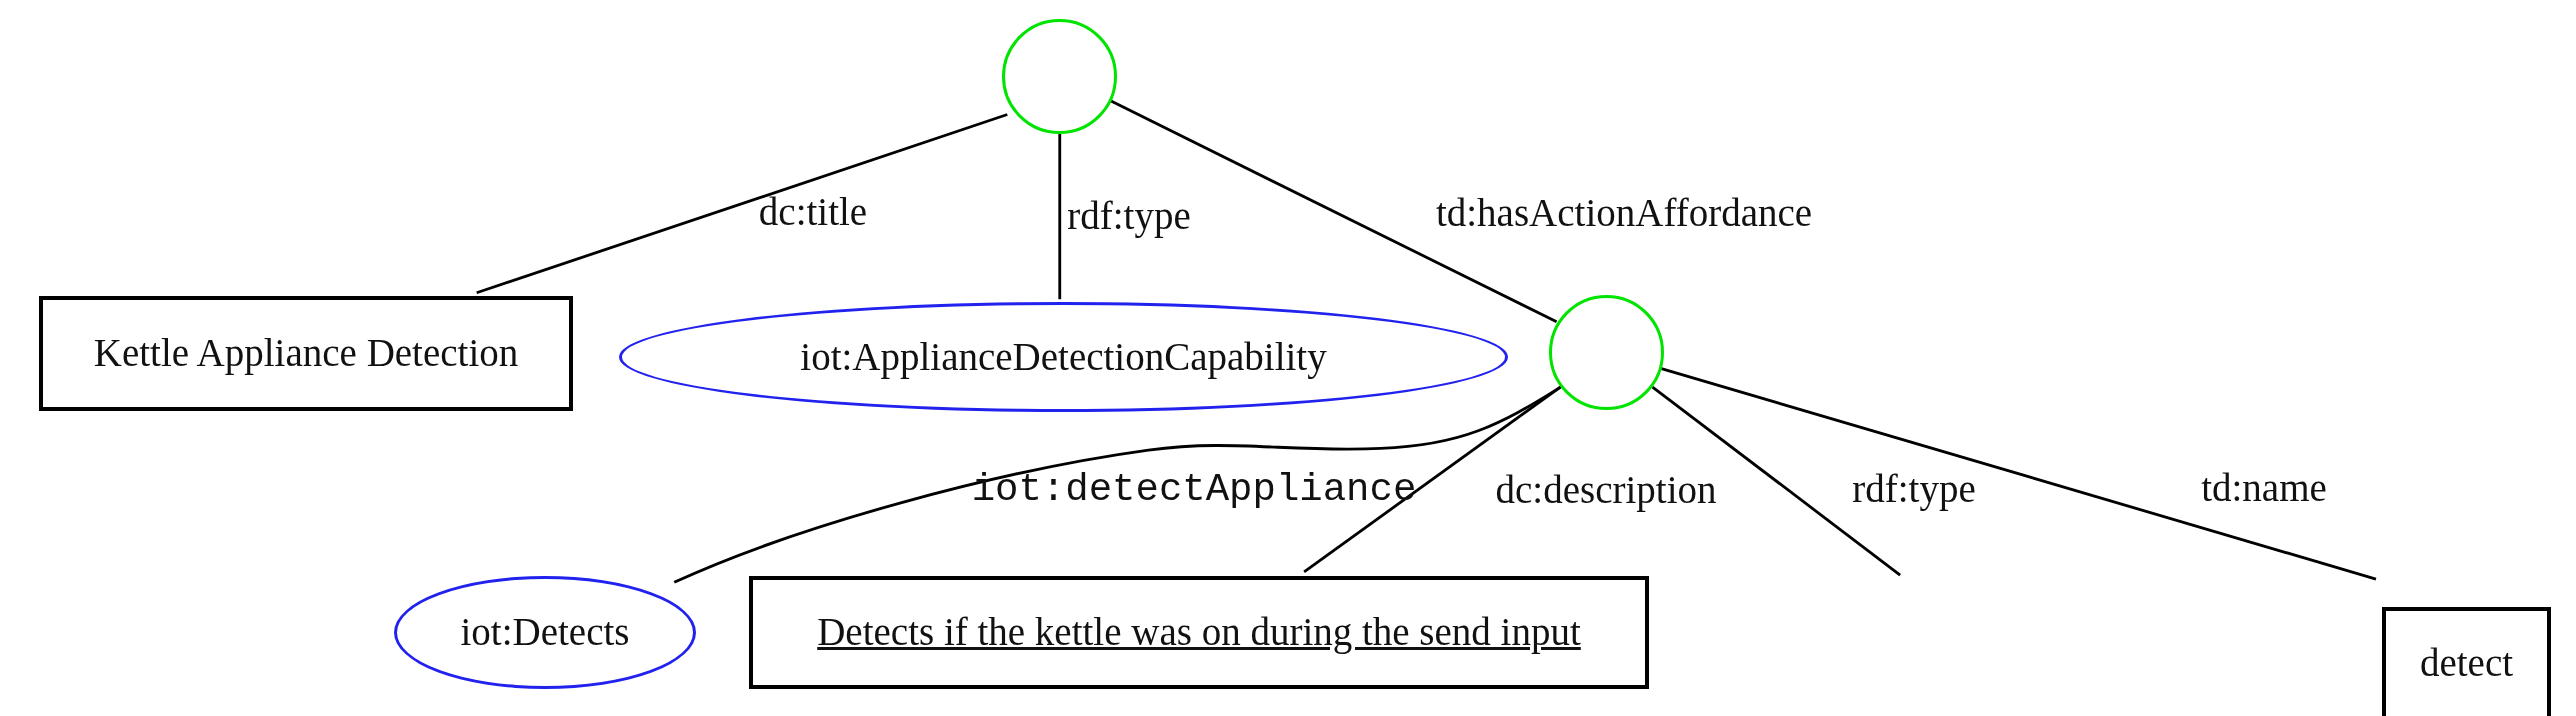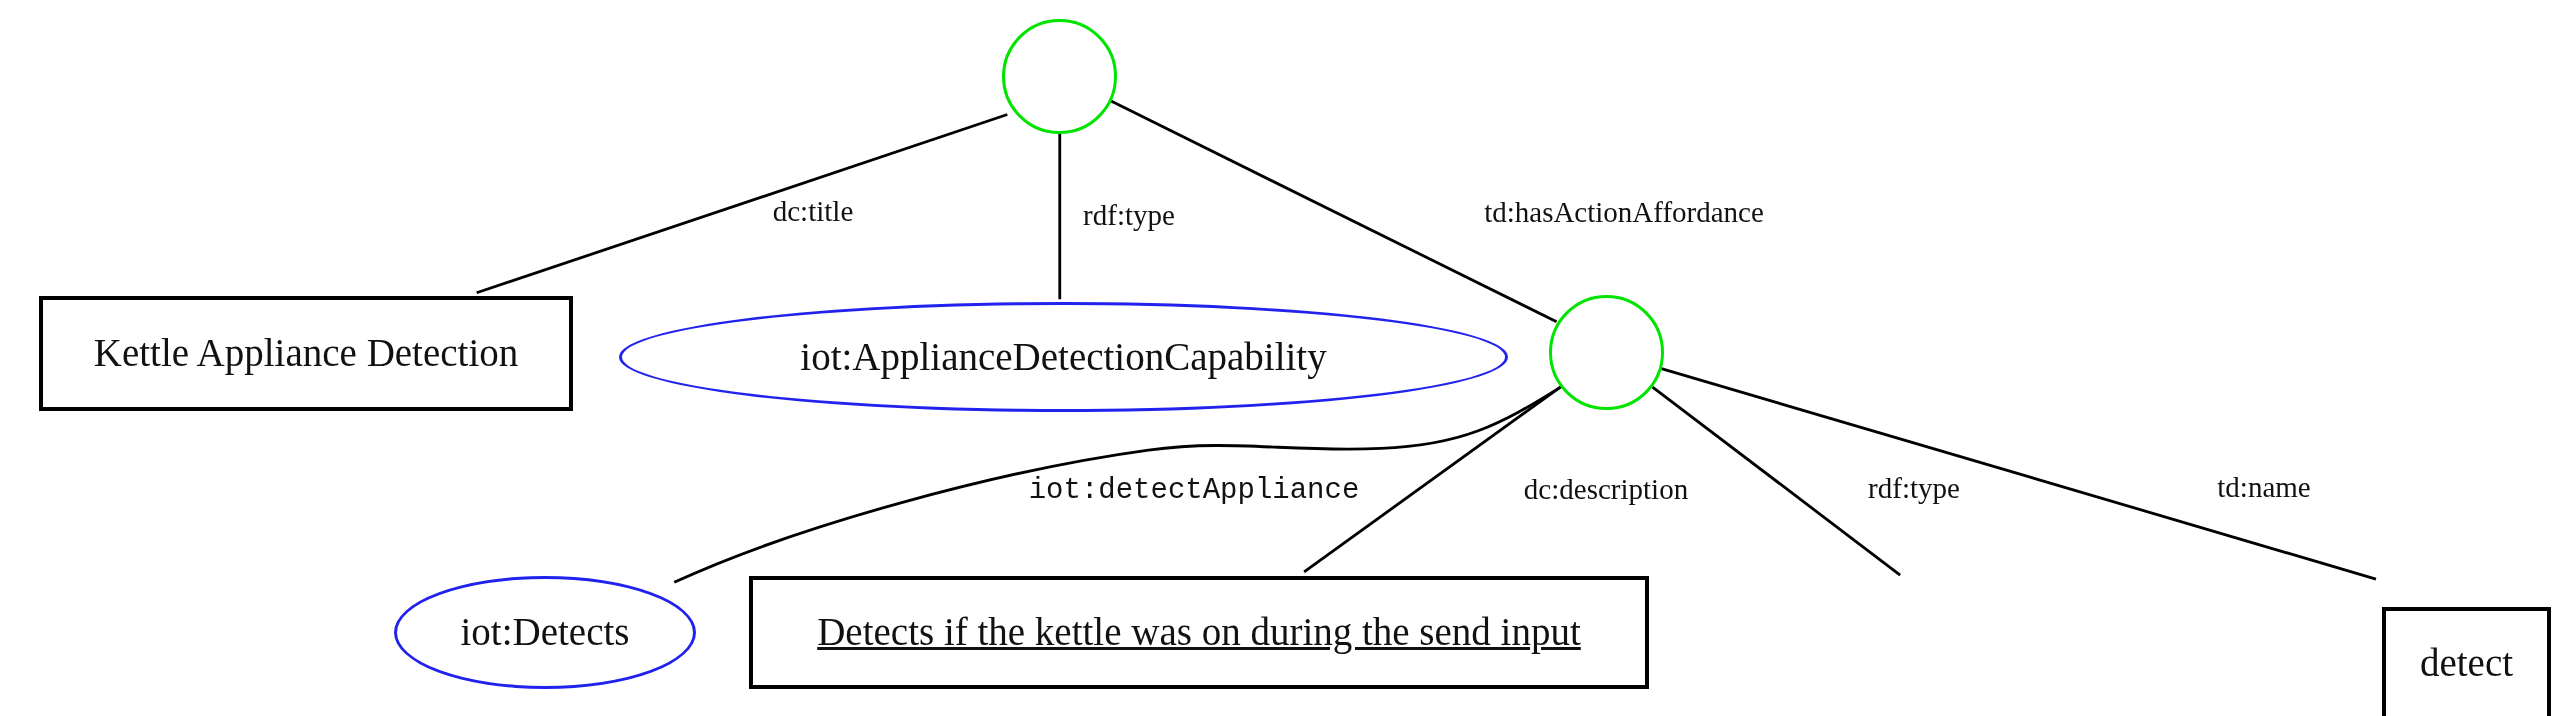--- a/index.html
+++ b/index.html
@@ -33,21 +33,21 @@
     font-size: 39px;
     line-height: 1.1;
     background: #ffffff;
   }
   .node.literal { border: 4px solid var(--literal_node_border, #000000); }
   .node.class-ellipse { border: 3.2px solid var(--class_node_border, #2222ee); border-radius: 50%; }
   .node.blank { border: 3.2px solid var(--blank_node_border, #00e400); border-radius: 50%; background: transparent; }
   .edge-label {
     position: absolute;
     transform: translate(-50%, -50%);
-    font-size: 29px;
+    font-size: 39px;
     white-space: nowrap;
   }
 </style>
 </head>
 <body>
 
 <div class="canvas">
 
   <svg class="edges-svg" viewBox="0 0 3194 889" xmlns="http://www.w3.org/2000/svg">
     <defs>

